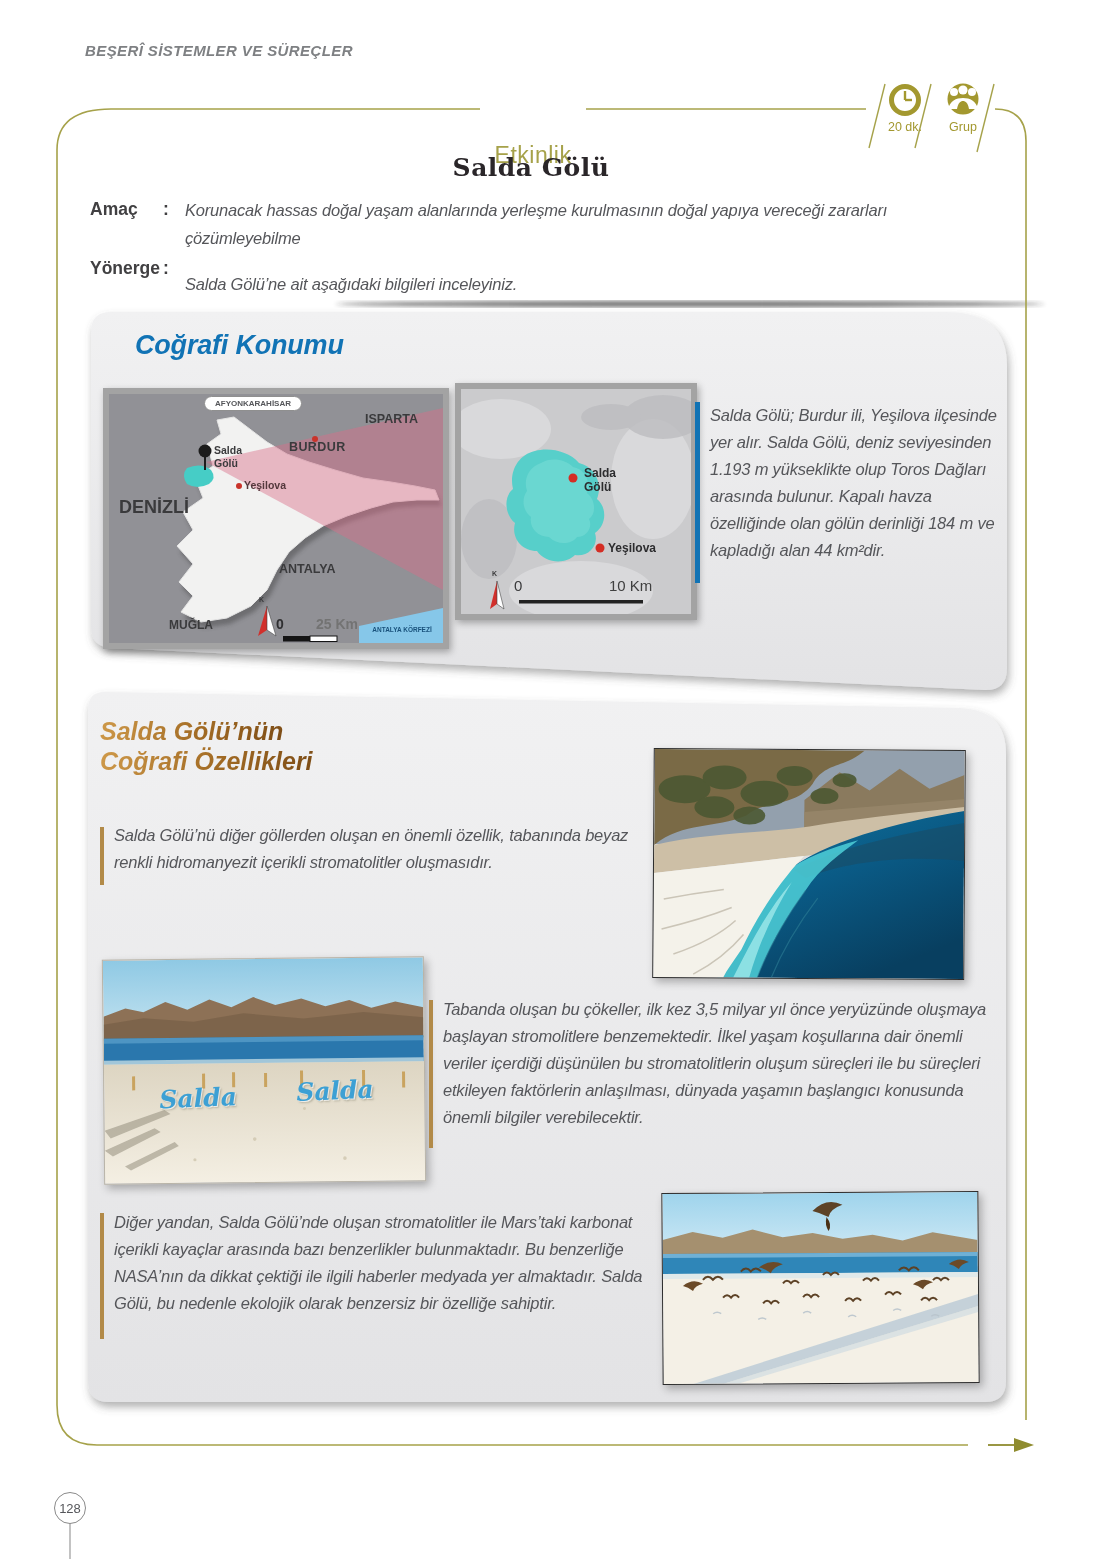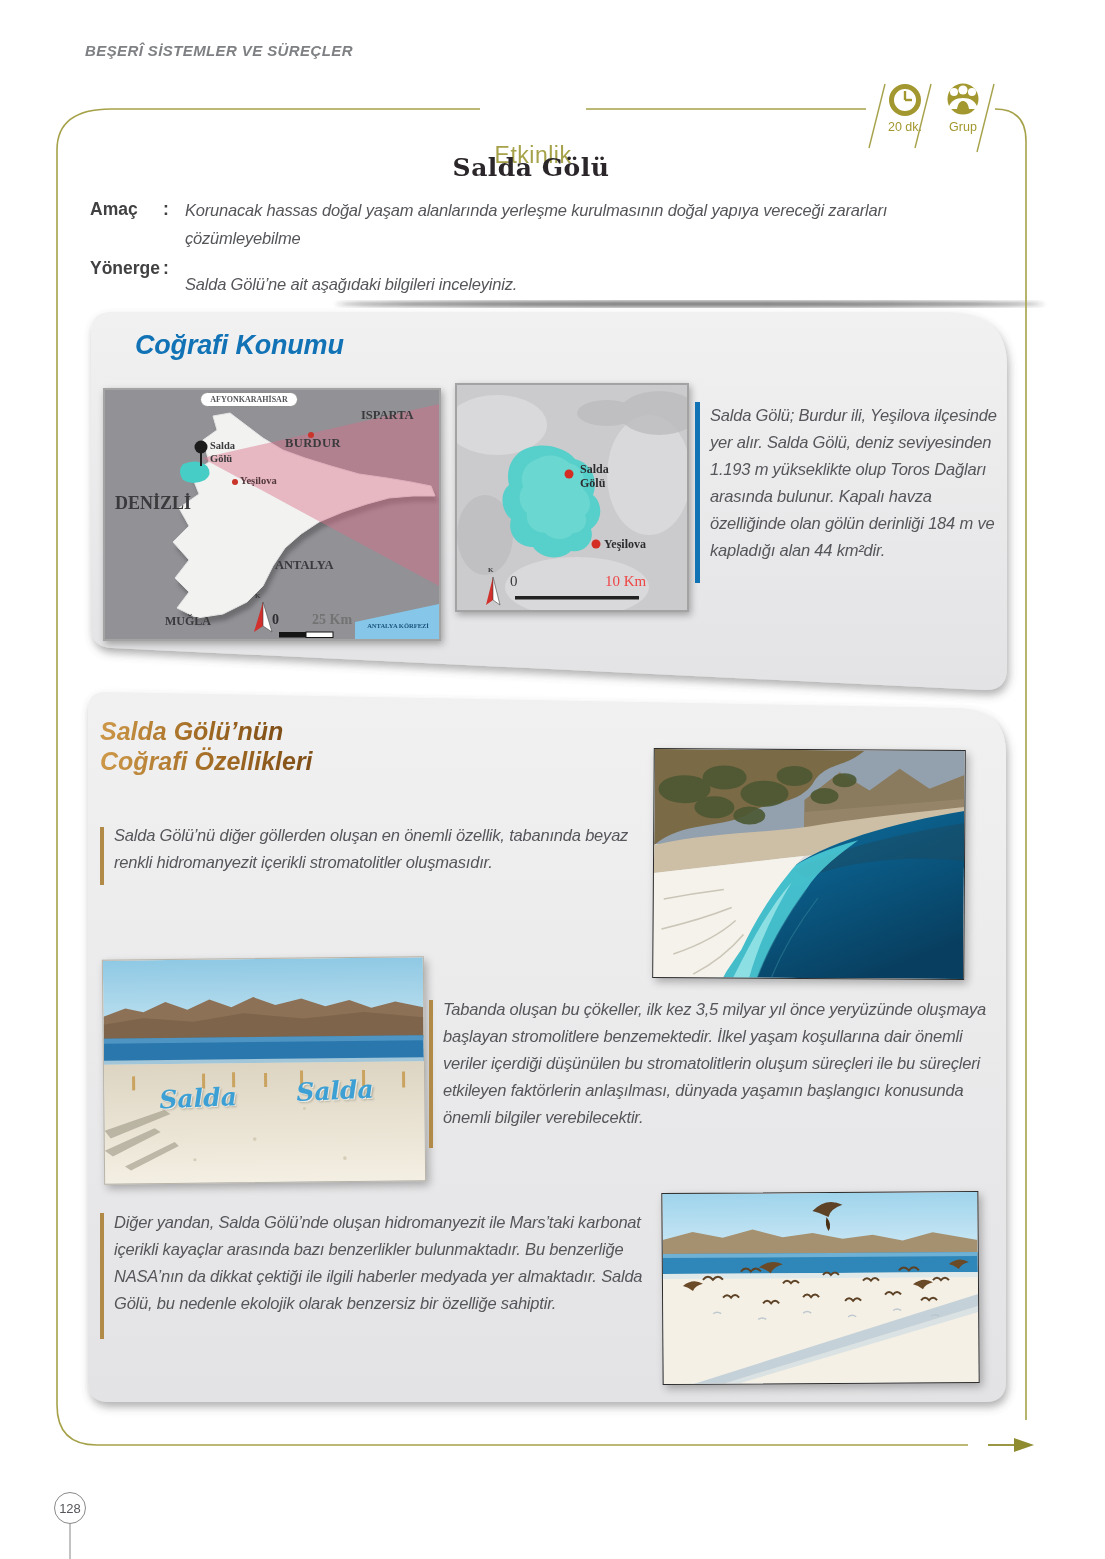--- a/index.html
+++ b/index.html
@@ -16,21 +16,21 @@
   .body-txt{font-size:16.5px;font-style:italic;color:#55565a;line-height:28px;letter-spacing:-.2px;}
   .h-blue{font-size:27px;font-weight:bold;font-style:italic;color:#1173b5;letter-spacing:-.2px;}
   .h-gold{font-size:25px;font-weight:bold;font-style:italic;line-height:30px;
     background:linear-gradient(110deg,#cf9a4a 0%,#a26b24 55%,#7c4c16 100%);
     -webkit-background-clip:text;background-clip:text;color:transparent;}
   .quote{font-size:16.5px;font-style:italic;color:#55565a;line-height:27px;letter-spacing:-.2px;}
   .bar-gold{width:4px;background:#b28a48;}
   .bar-blue{width:5px;background:#1173b4;}
   .photo{border:1px solid #2c2c2c;box-shadow:3px 4px 8px rgba(0,0,0,.28);overflow:hidden;background:#ddd;}
   .photo svg{display:block;}
-  .map{border:2px solid #a3a3a3;box-shadow:2px 3px 7px rgba(0,0,0,.3);overflow:hidden;font-family:Liberation Serif, serif;}
+  .map{border:6px solid #a3a3a3;box-shadow:2px 3px 7px rgba(0,0,0,.3);overflow:hidden;}
   .ml{position:absolute;font-weight:bold;color:#3a3a3c;white-space:nowrap;}
   .pill{background:#fff;border:1px solid #8f8f8f;border-radius:8px;text-align:center;font-weight:bold;color:#55565a;}
   .sign{font-family:"DejaVu Serif",serif;font-style:italic;font-weight:bold;color:#3da0d4;
     text-shadow:1px 1px 0 rgba(255,255,255,.7), 2px 2px 2px rgba(90,90,70,.35);}
   .page-circle{width:30px;height:30px;border:1.3px solid #8a8a8a;border-radius:50%;
     display:flex;align-items:center;justify-content:center;font-size:13px;color:#55565a;background:#fff;}
 </style>
 </head>
 <body>
 
@@ -160,21 +160,21 @@
     <circle cx="139" cy="159" r="4.5" fill="#d42d24"></circle>
     <polygon points="36,192 29,220 36,215" fill="#d1302c"></polygon>
     <polygon points="36,192 43,220 36,215" fill="#fff" stroke="#444" stroke-width="0.6"></polygon>
     <rect x="58" y="211" width="124" height="3.5" fill="#222"></rect>
   </svg>
   <div class="ml" style="left:123px;top:77px;font-size:12px;color:#2c2c2e;">Salda</div>
   <div class="ml" style="left:123px;top:91px;font-size:12px;color:#2c2c2e;">Gölü</div>
   <div class="ml" style="left:147px;top:152px;font-size:12px;color:#2c2c2e;">Yeşilova</div>
   <div class="ml" style="left:31px;top:181px;font-size:7px;">K</div>
   <div class="ml" style="left:53px;top:188px;font-size:15px;font-weight:normal;color:#3a3a3c;">0</div>
-  <div class="ml" style="left:148px;top:188px;font-size:15px;font-weight:normal;color:#ef4444;">10 Km</div>
+  <div class="ml" style="left:148px;top:188px;font-size:15px;font-weight:normal;color:#404040;">10 Km</div>
 </div>
 
 <div class="abs bar-blue" style="left:695px;top:402px;height:181px;"></div>
 <div class="abs quote" style="left:710px;top:402px;width:292px;">Salda Gölü; Burdur ili, Yeşilova ilçesinde yer alır. Salda Gölü, deniz seviyesinden 1.193 m yükseklikte olup Toros Dağları arasında bulunur. Kapalı havza özelliğinde olan gölün derinliği 184 m ve kapladığı alan 44 km²dir.</div>
 
 <div class="abs h-gold" style="left:100px;top:716px;">Salda Gölü’nün</div>
 <div class="abs h-gold" style="left:100px;top:746px;">Coğrafi Özellikleri</div>
 
 <div class="abs bar-gold" style="left:100px;top:827px;height:58px;"></div>
 <div class="abs quote" style="left:114px;top:822px;width:545px;">Salda Gölü’nü diğer göllerden oluşan en önemli özellik, tabanında beyaz renkli hidromanyezit içerikli stromatolitler oluşmasıdır.</div>
@@ -264,21 +264,21 @@
     </g>
   </svg>
   <div class="abs sign" style="left:55px;top:124px;font-size:25px;transform:rotate(-2deg);">Salda</div>
   <div class="abs sign" style="left:192px;top:118px;font-size:25px;transform:rotate(-2deg);">Salda</div>
 </div>
 
 <div class="abs bar-gold" style="left:429px;top:1000px;height:148px;"></div>
 <div class="abs quote" style="left:443px;top:996px;width:548px;">Tabanda oluşan bu çökeller, ilk kez 3,5 milyar yıl önce yeryüzünde oluşmaya başlayan stromolitlere benzemektedir. İlkel yaşam koşullarına dair önemli veriler içerdiği düşünülen bu stromatolitlerin oluşum süreçleri ile bu süreçleri etkileyen faktörlerin anlaşılması, dünyada yaşamın başlangıcı konusunda önemli bilgiler verebilecektir.</div>
 
 <div class="abs bar-gold" style="left:100px;top:1213px;height:126px;"></div>
-<div class="abs quote" style="left:114px;top:1209px;width:545px;">Diğer yandan, Salda Gölü’nde oluşan hidromanyezit ile Mars’taki karbonat içerikli kayaçlar arasında bazı benzerlikler bulunmaktadır. Bu benzerliğe NASA’nın da dikkat çektiği ile ilgili haberler medyada yer almaktadır. Salda Gölü, bu nedenle ekolojik olarak benzersiz bir özelliğe sahiptir.</div>
+<div class="abs quote" style="left:114px;top:1209px;width:545px;">Diğer yandan, Salda Gölü’nde oluşan stromatolitler ile Mars’taki karbonat içerikli kayaçlar arasında bazı benzerlikler bulunmaktadır. Bu benzerliğe NASA’nın da dikkat çektiği ile ilgili haberler medyada yer almaktadır. Salda Gölü, bu nedenle ekolojik olarak benzersiz bir özelliğe sahiptir.</div>
 
 <div class="abs photo" style="left:662px;top:1192px;width:315px;height:190px;transform:rotate(-.4deg);">
   <svg width="315" height="190" viewBox="0 0 315 190">
     <defs>
       <linearGradient id="p3s" x1="0" y1="0" x2="0" y2="1">
           <stop offset="0" stop-color="#9fd4ec"></stop>
           <stop offset="1" stop-color="#cfe9f5"></stop>
         </linearGradient>
     </defs>
     <rect width="315" height="62" fill="url(#p3s)"></rect>

